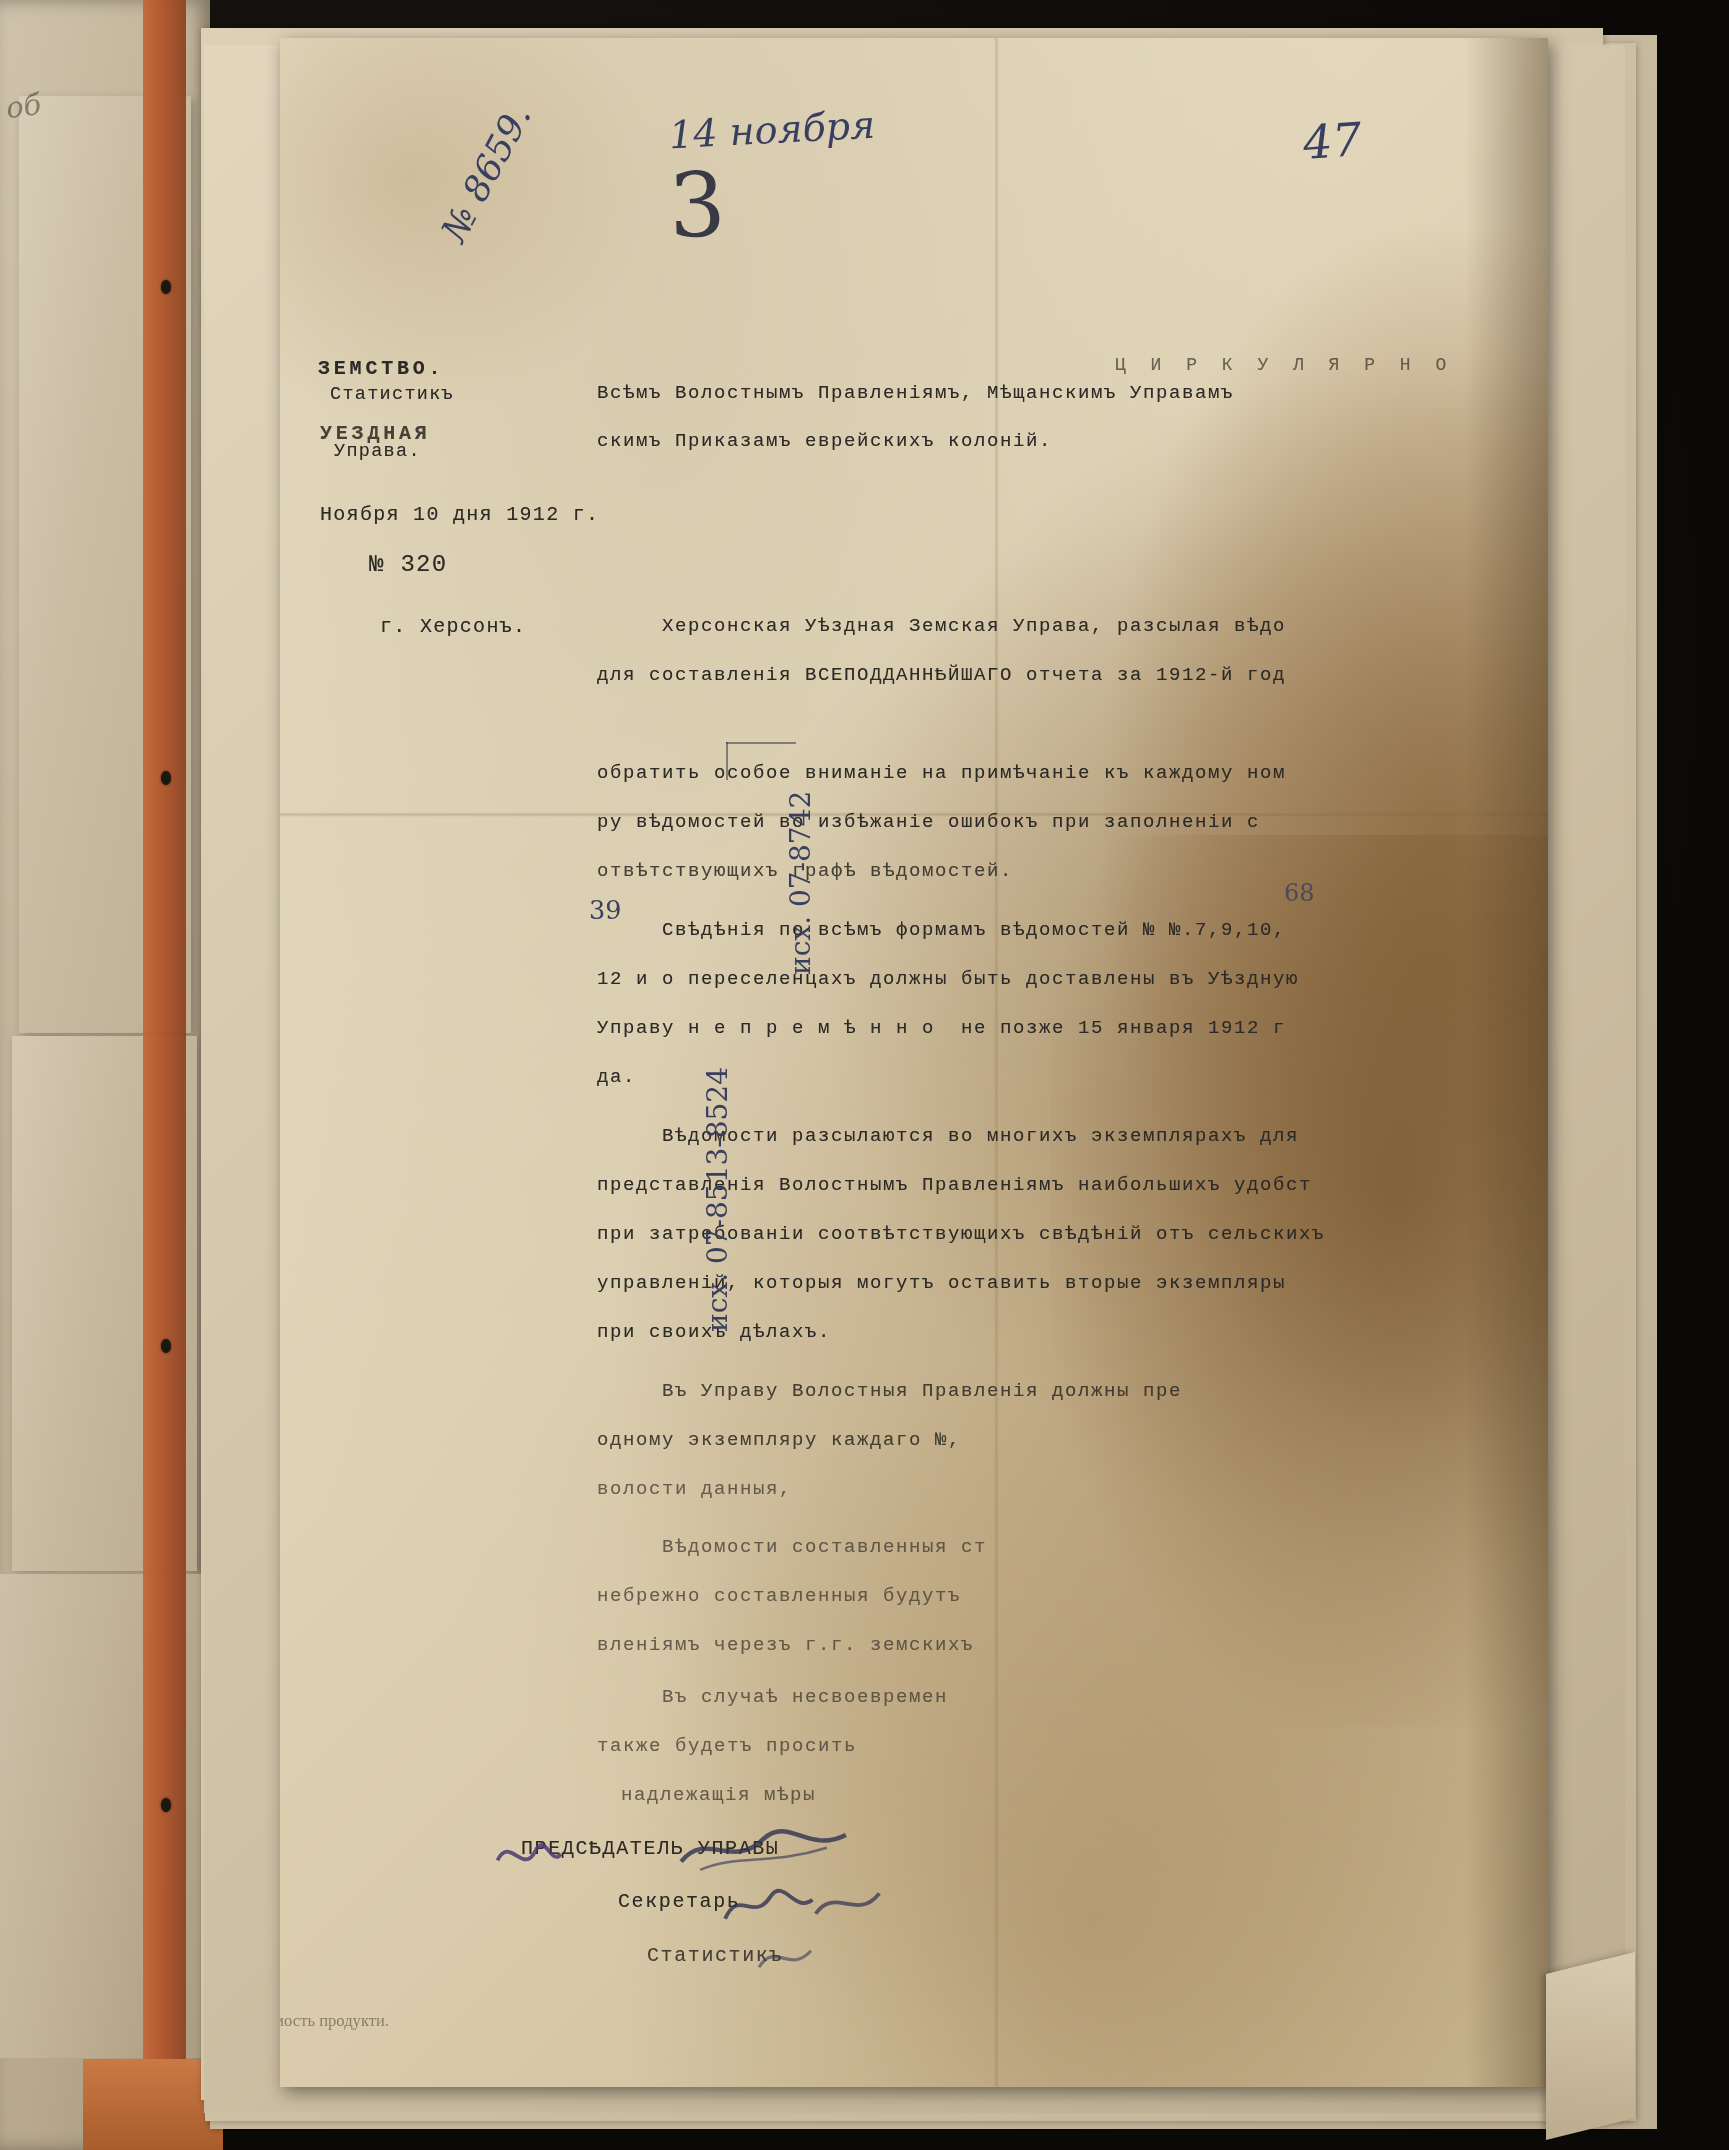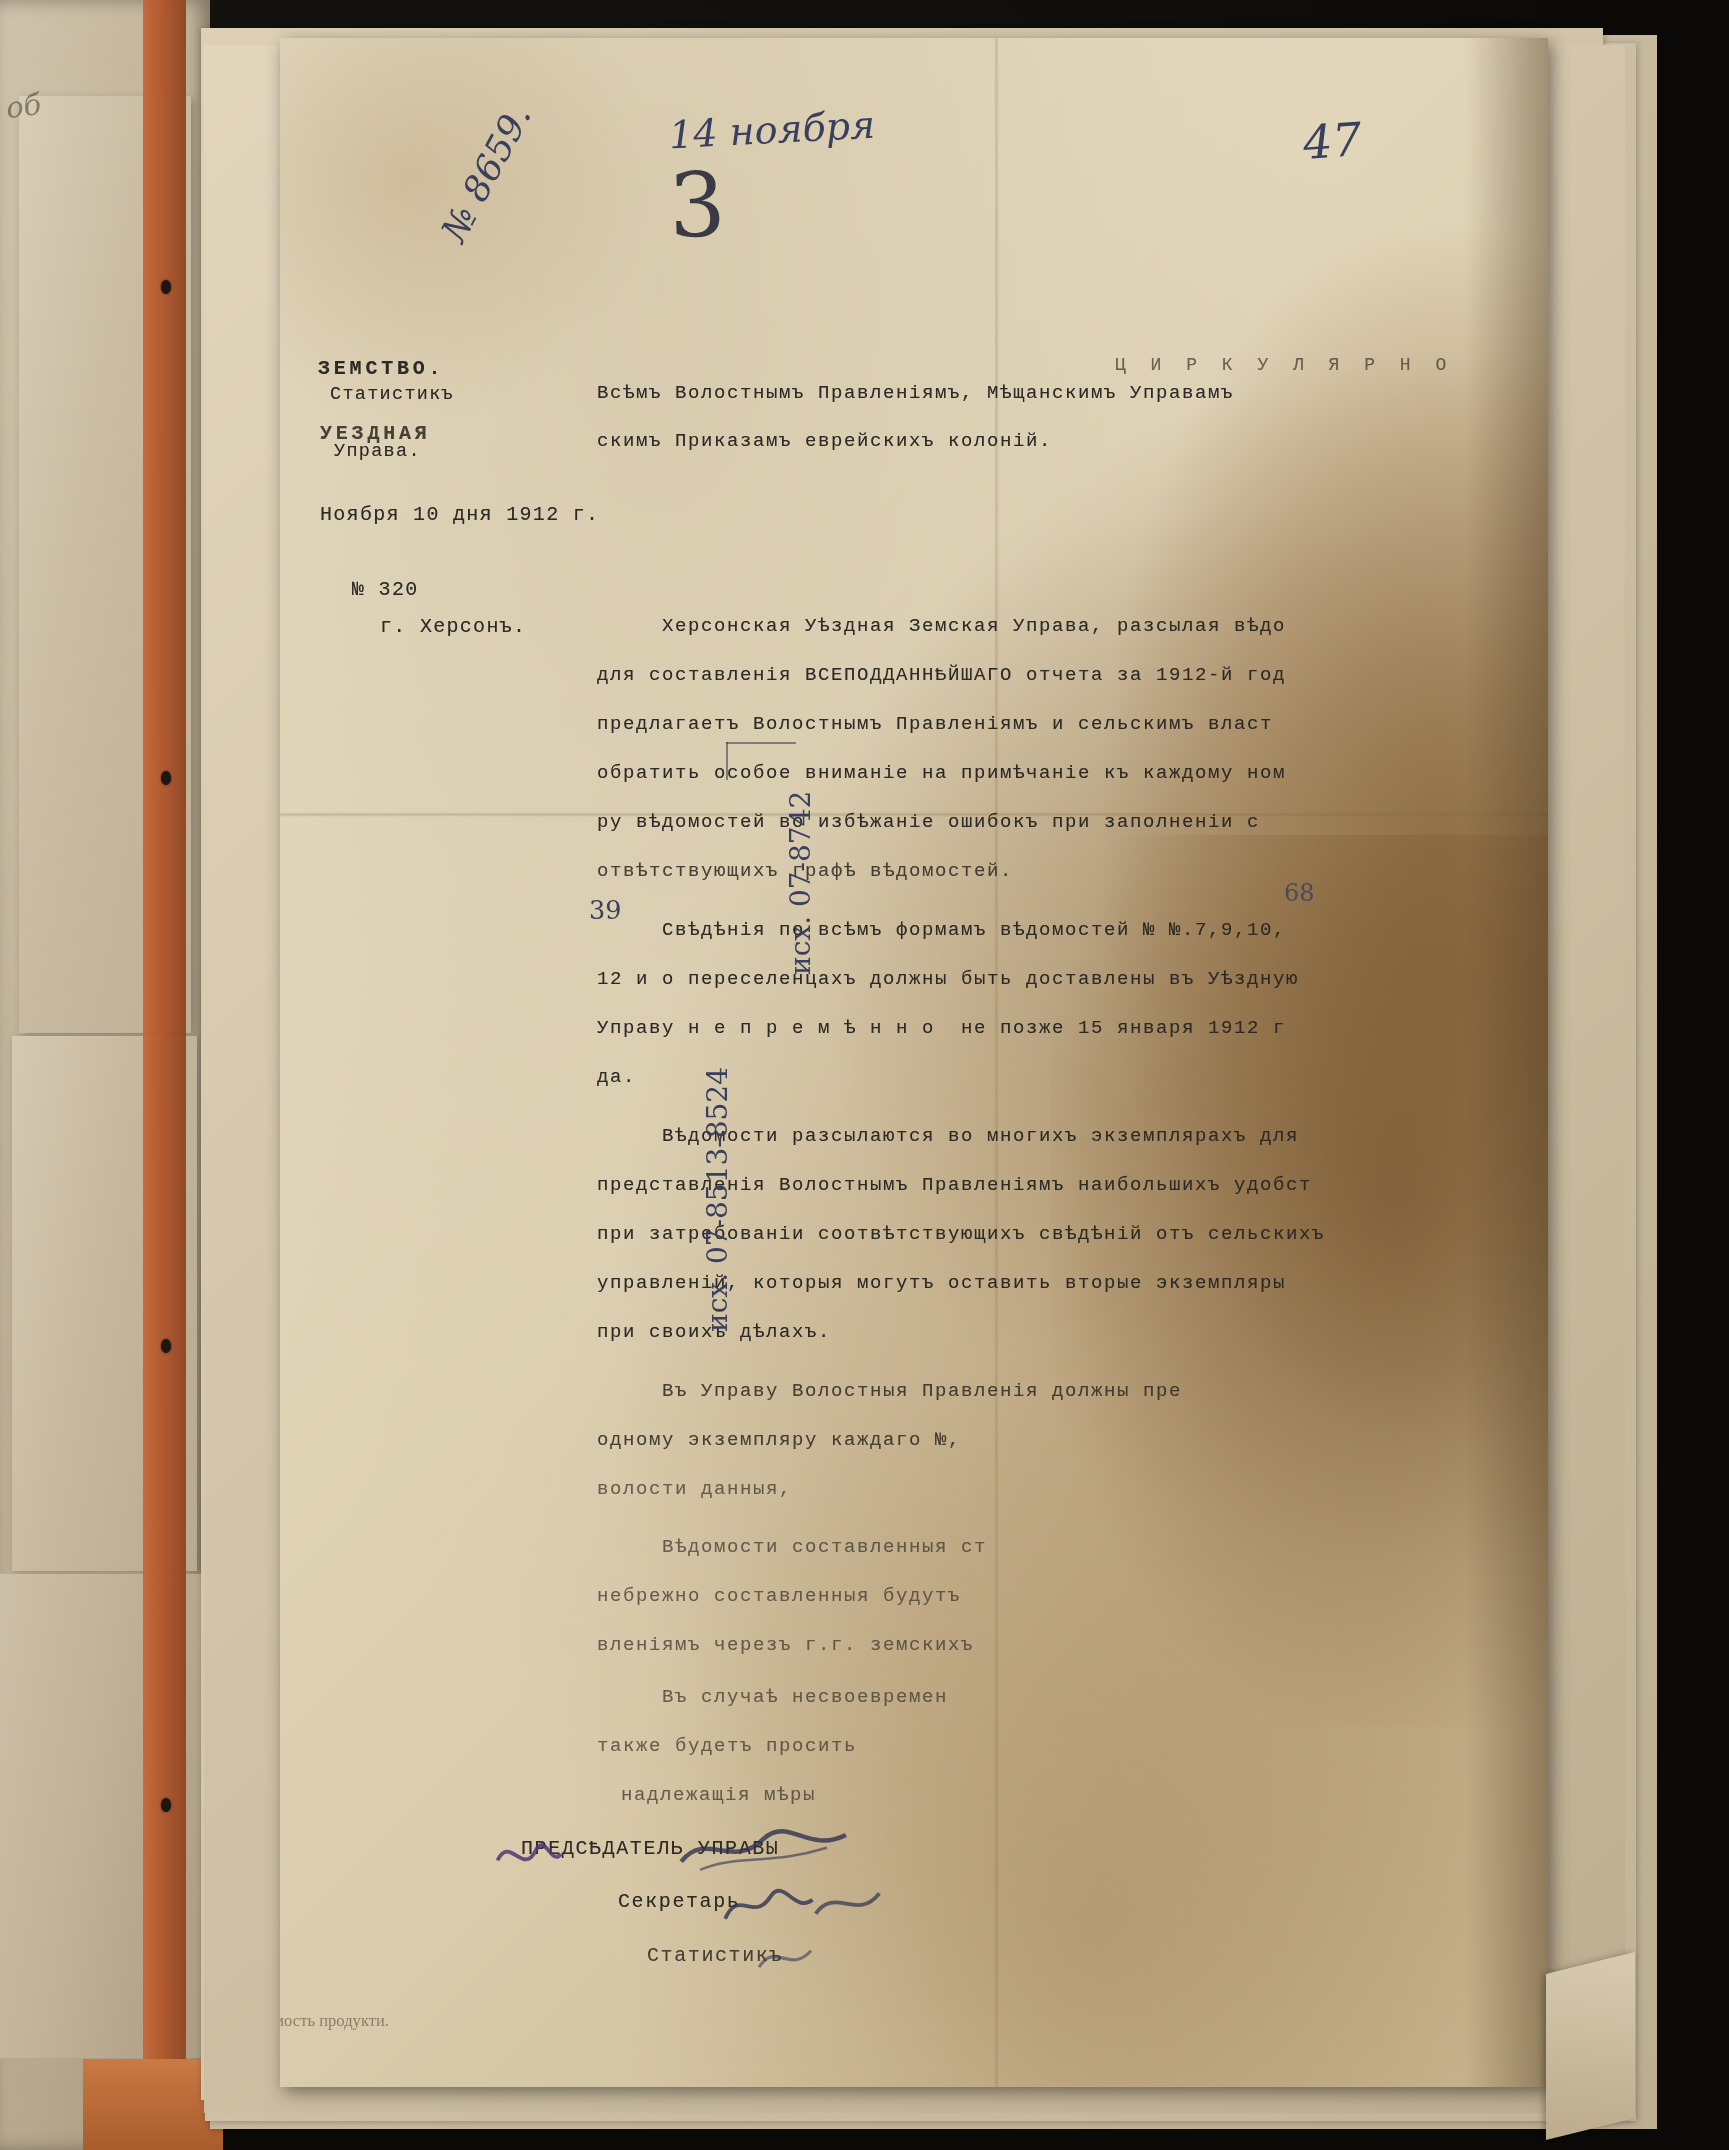--- a/index.html
+++ b/index.html
@@ -249,31 +249,30 @@
     <div class="hand hand-blue" style="left:1023px; top:76px; font-size:46px; transform:rotate(-4deg);">47</div>
 
     <div class="hand hand-dark" style="left:389px; top:115px; font-size:89px; font-style:normal; color:#3a3a46; transform:rotate(-2deg);">3</div>
 
     <div class="typed letterspace-mid" style="left:38px; top:319px; font-size:20px; font-weight:bold;">ЗЕМСТВО.</div>
     <div class="typed" style="left:50px; top:346px; font-size:18.5px;">Статистикъ</div>
     <div class="typed letterspace-mid t-fade1" style="left:40px; top:375px; font-size:20px; font-weight:bold;margin-top:9px;">УЕЗДНАЯ</div>
     <div class="typed" style="left:54px; top:403px; font-size:18.5px;">Управа.</div>
 
     <div class="typed" style="left:40px; top:465px; font-size:20px;">Ноября 10 дня 1912 г.</div>
-    <div class="typed" style="left:72px; top:513px; font-size:20px;margin-top:27px;">№ 320</div>
+    <div class="typed" style="left:89px; top:513px; font-size:24px;">№ 320</div>
     <div class="typed" style="left:67px; top:577px; font-size:20px;margin-left:33px;">г. Херсонъ.</div>
 
     <div class="typed t-fade2 letterspace-wide" style="left:835px; top:317px; font-size:18px;">Ц И Р К У Л Я Р Н О</div>
 
     <div class="typed" style="left:317px; top:344px; font-size:19px; letter-spacing:1.6px;">Всѣмъ Волостнымъ Правленiямъ, Мѣщанскимъ Управамъ</div>
     <div class="typed" style="left:317px; top:392px; font-size:19px; letter-spacing:1.6px;">скимъ Приказамъ еврейскихъ колонiй.</div>
 
     <div class="typed" style="left:382px; top:577px; font-size:19px; letter-spacing:1.6px;">Херсонская Уѣздная Земская Управа, разсылая вѣдо</div>
     <div class="typed" style="left:317px; top:626px; font-size:19px; letter-spacing:1.6px;">для составленiя ВСЕПОДДАННѢЙШАГО отчета за 1912-й год</div>
-    <div class="typed" style="left:317px; top:675px; font-size:19px; letter-spacing:1.6px;">предлагаетъ Волостнымъ Правленiямъ и сельскимъ власт</div>
     <div class="typed" style="left:317px; top:724px; font-size:19px; letter-spacing:1.6px;">обратить особое вниманiе на примѣчанiе къ каждому ном</div>
     <div class="typed" style="left:317px; top:773px; font-size:19px; letter-spacing:1.6px;">ру вѣдомостей во избѣжанiе ошибокъ при заполненiи с</div>
     <div class="typed t-fade1" style="left:317px; top:822px; font-size:19px; letter-spacing:1.6px;">отвѣтствующихъ графѣ вѣдомостей.</div>
 
     <div class="typed" style="left:382px; top:881px; font-size:19px; letter-spacing:1.6px;">Свѣдѣнiя по всѣмъ формамъ вѣдомостей № №.7,9,10,</div>
     <div class="typed" style="left:317px; top:930px; font-size:19px; letter-spacing:1.6px;">12 и о переселенцахъ должны быть доставлены въ Уѣздную</div>
     <div class="typed" style="left:317px; top:979px; font-size:19px; letter-spacing:1.6px;">Управу н е п р е м ѣ н н о  не позже 15 января 1912 г</div>
     <div class="typed" style="left:317px; top:1028px; font-size:19px; letter-spacing:1.6px;">да.</div>
 
     <div class="typed" style="left:382px; top:1087px; font-size:19px; letter-spacing:1.6px;">Вѣдомости разсылаются во многихъ экземплярахъ для</div>

